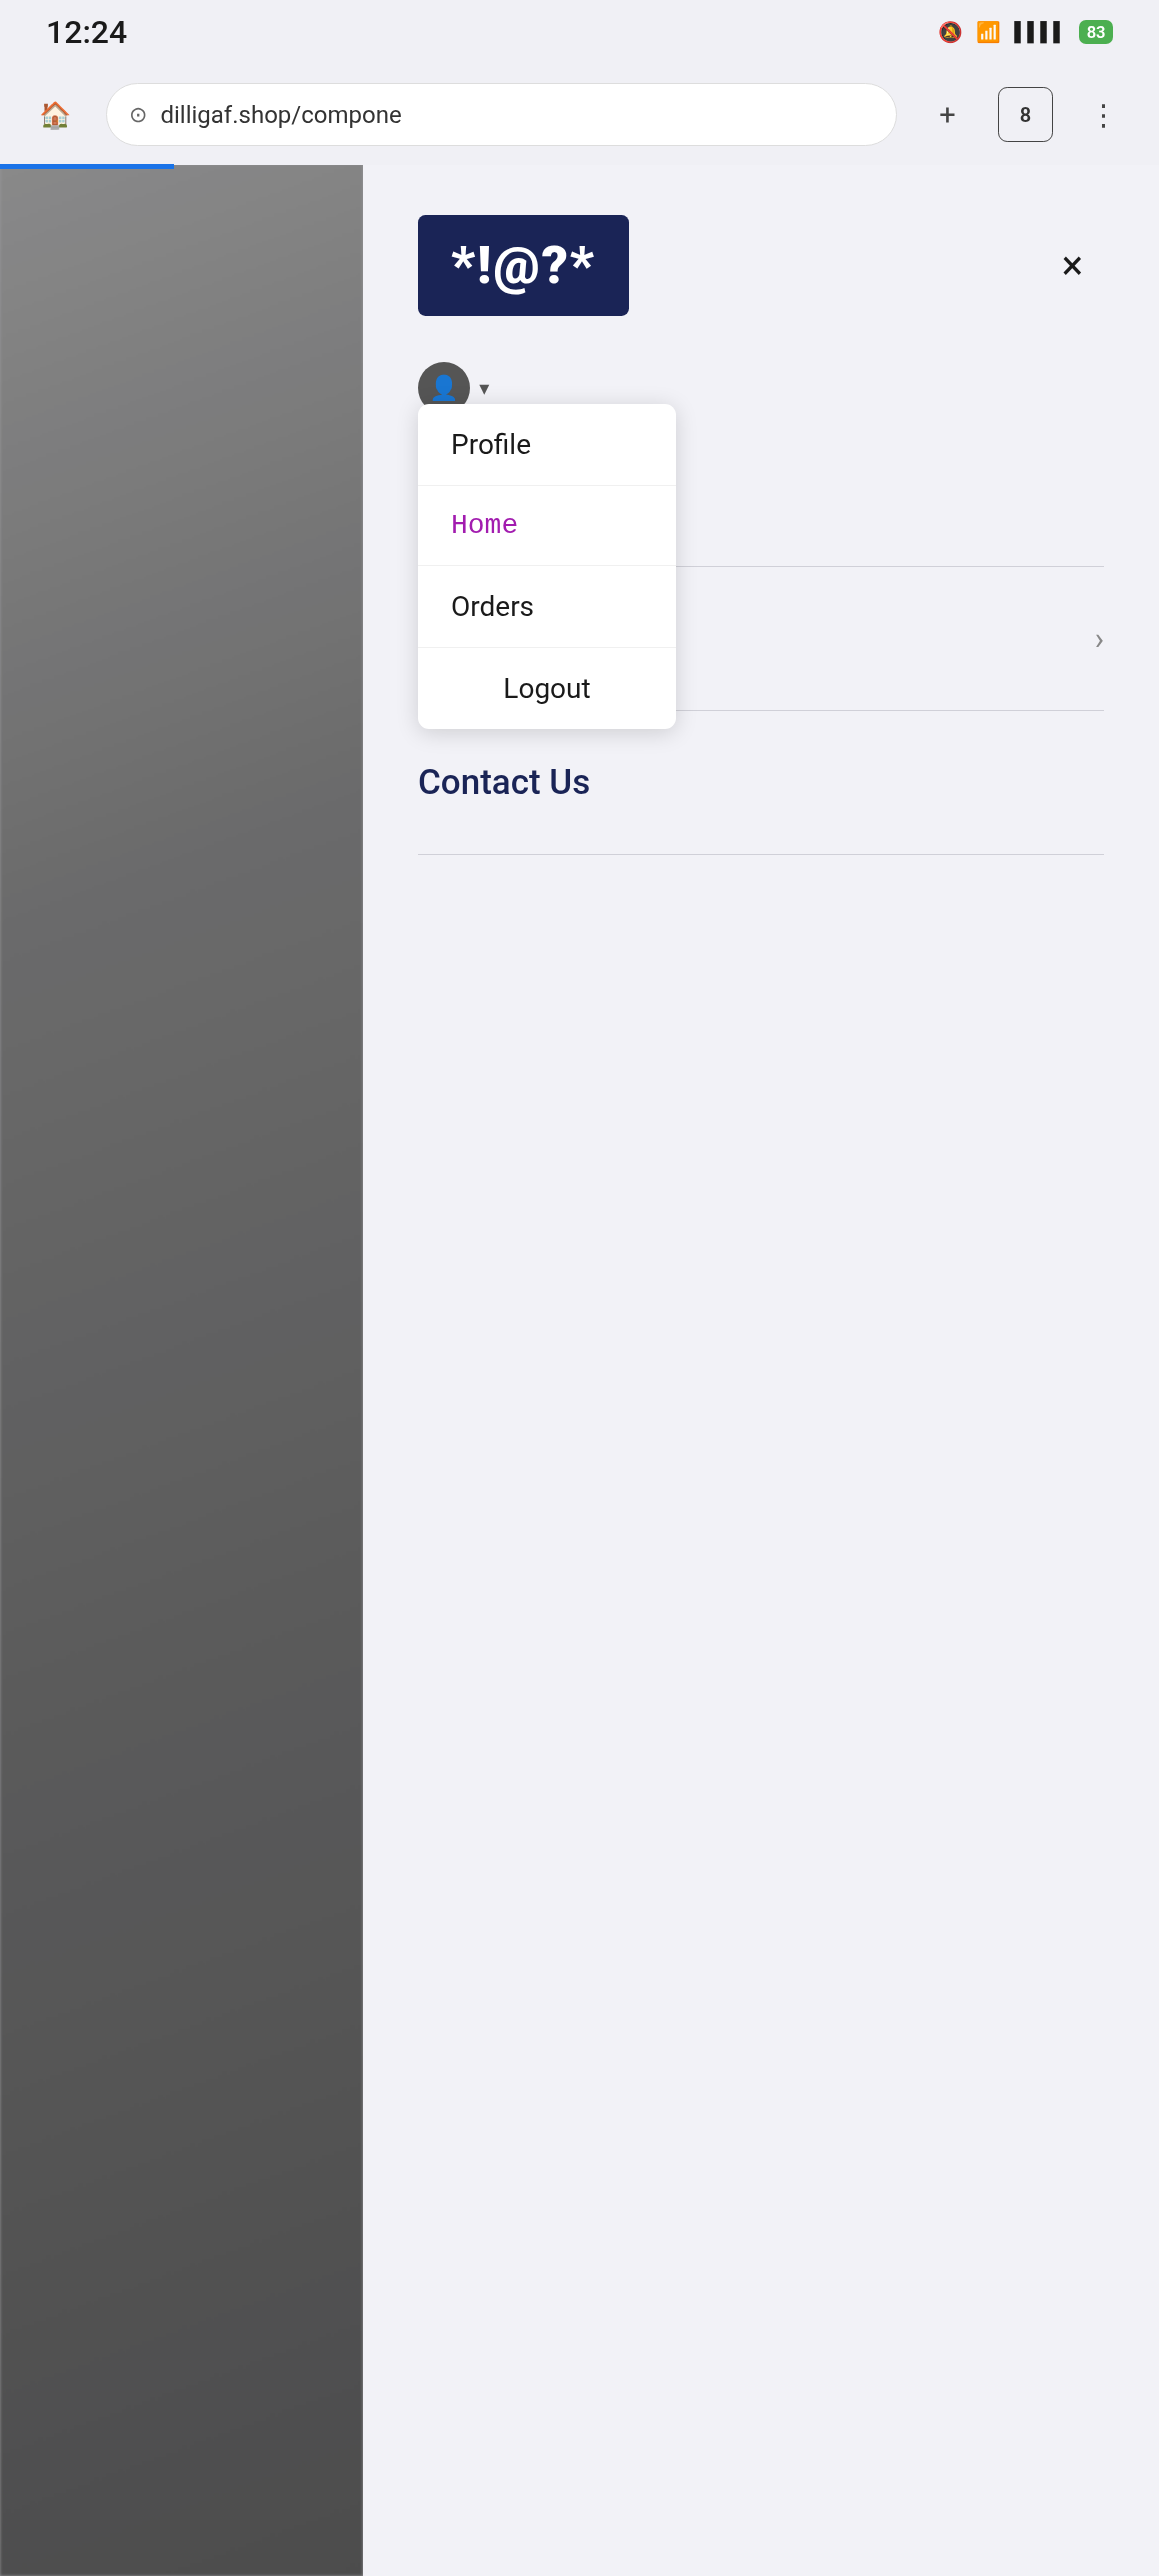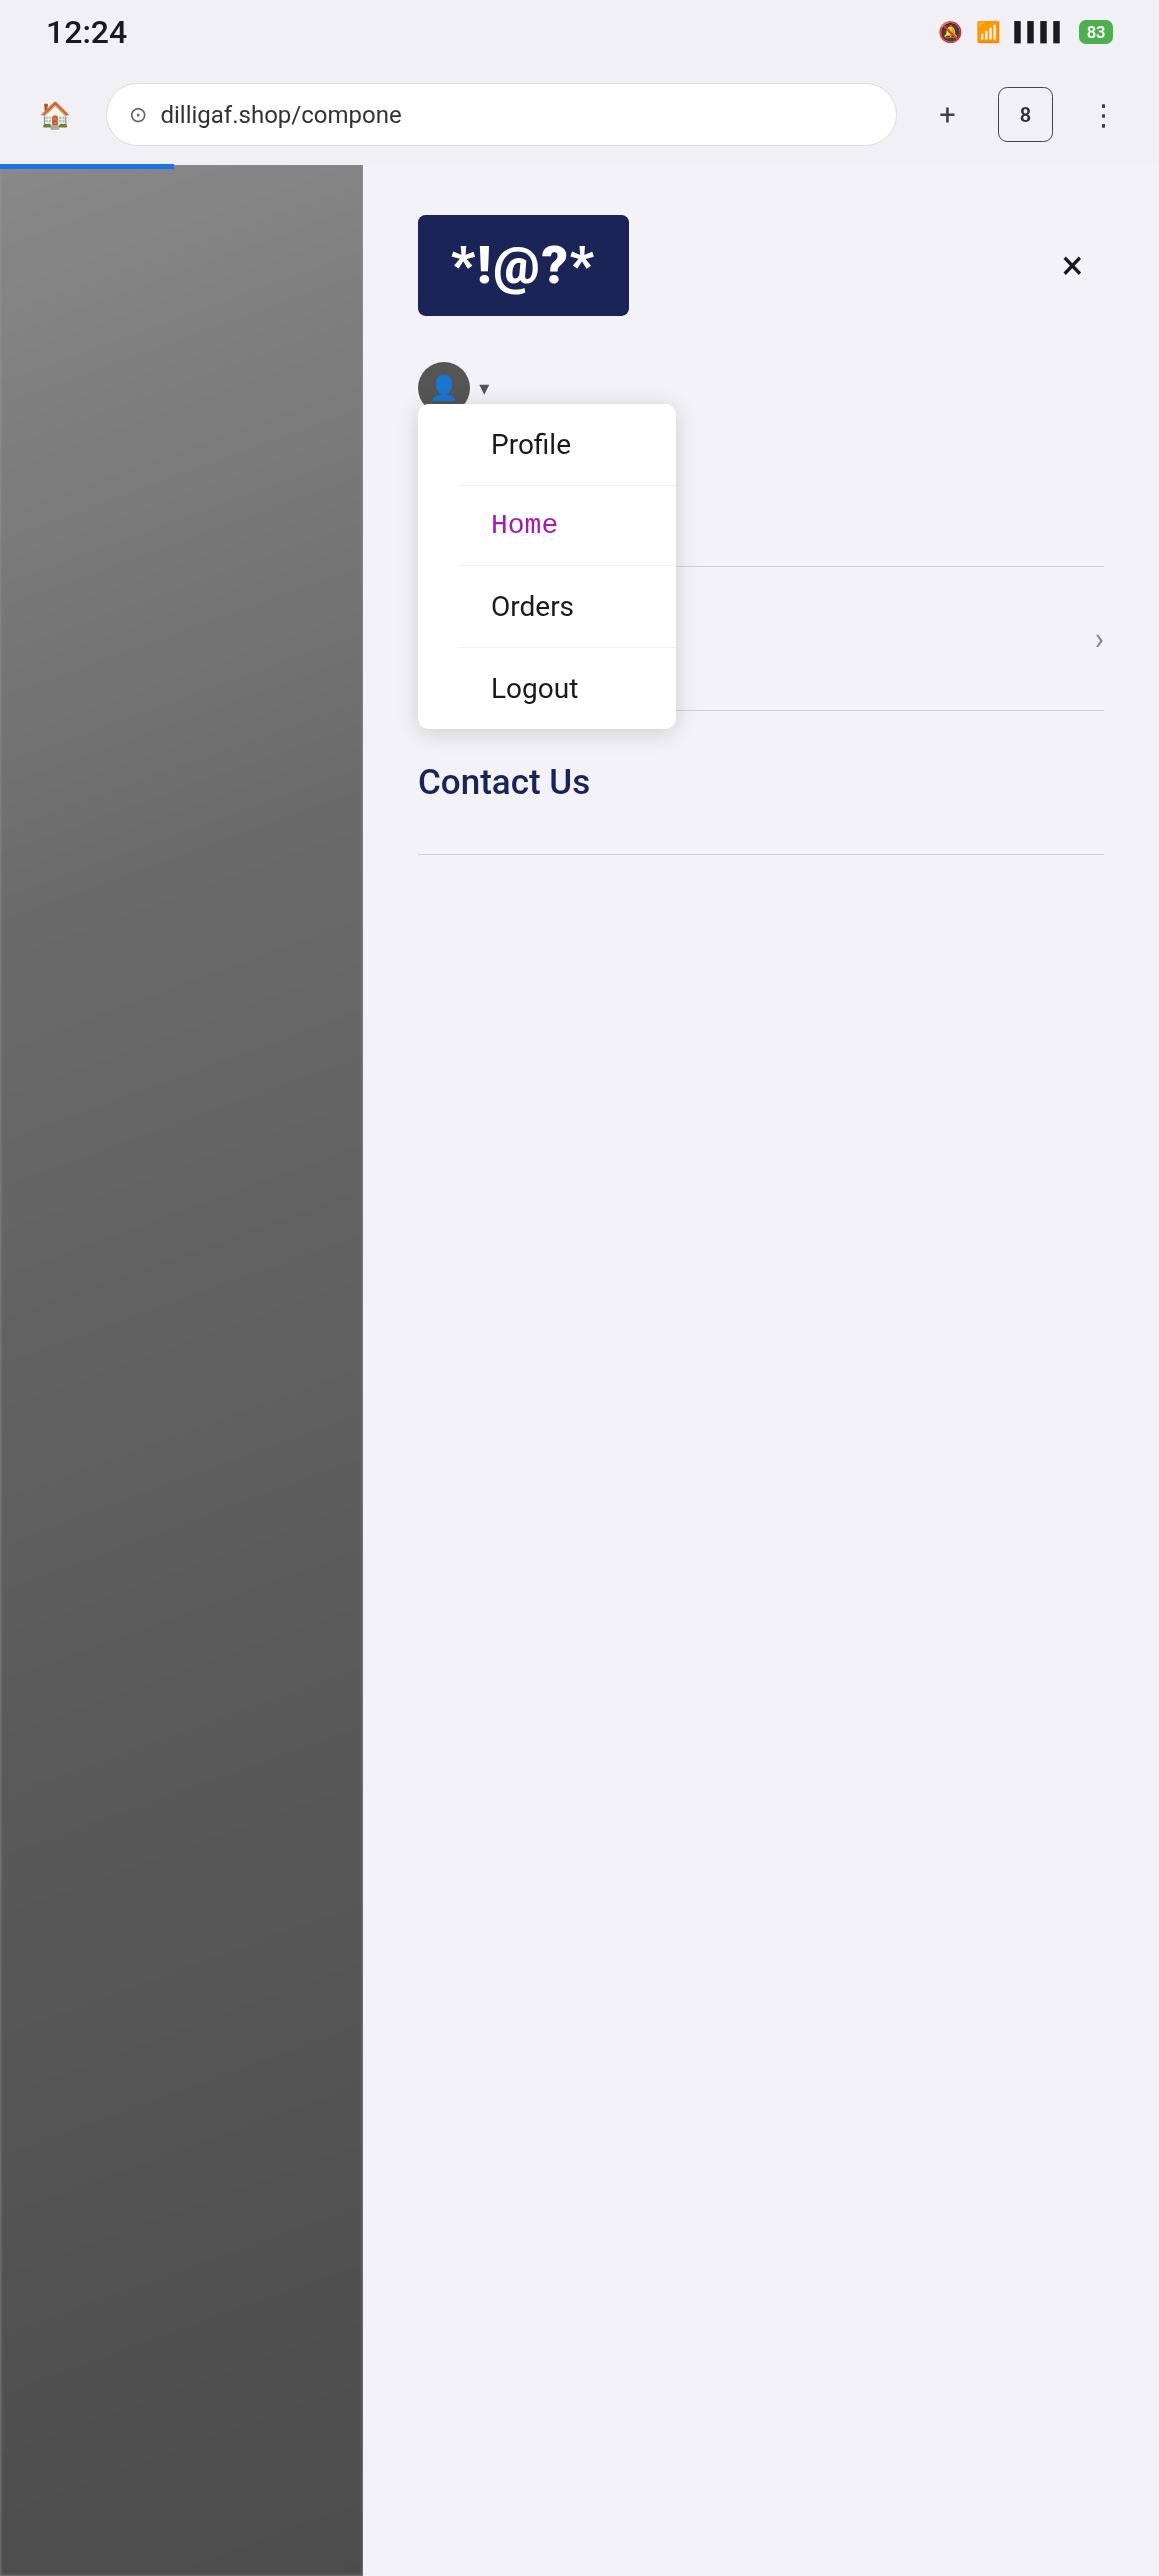--- a/index.html
+++ b/index.html
@@ -244,25 +244,25 @@
       z-index: 50;
       overflow: hidden;
     }
 
     .dropdown-item {
       padding: 24px 33px;
       font-size: 28px;
       color: #1a1a1a;
       cursor: pointer;
       border-bottom: 0.9px solid #f0f0f0;
-      margin-left: 40px;
     }
 
     .dropdown-item:last-child {
       border-bottom: none;
+      text-align: center;
     }
 
     .dropdown-item.active {
       color: #a21caf;
       font-family: Liberation Mono, monospace;
     }
 
     
     .menu-nav {
       padding: 18.4px 0;

